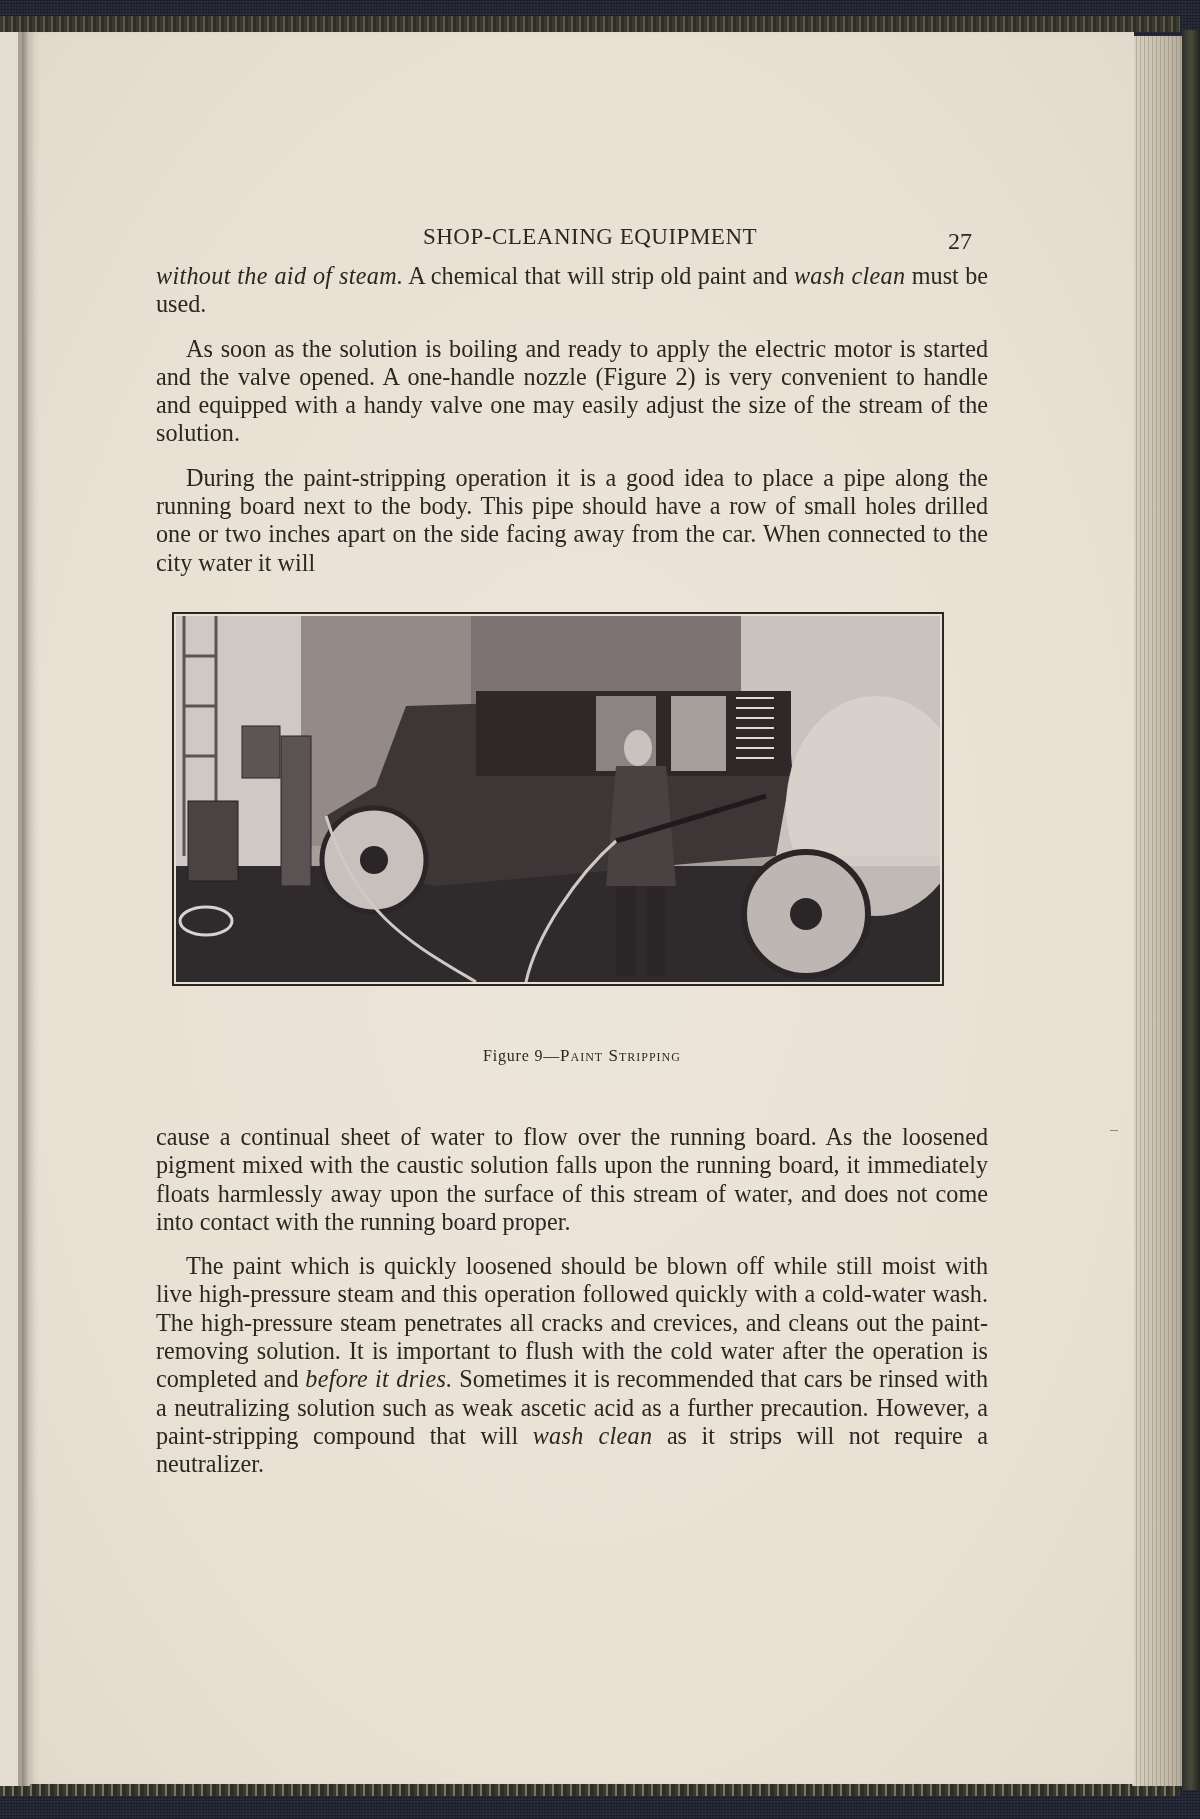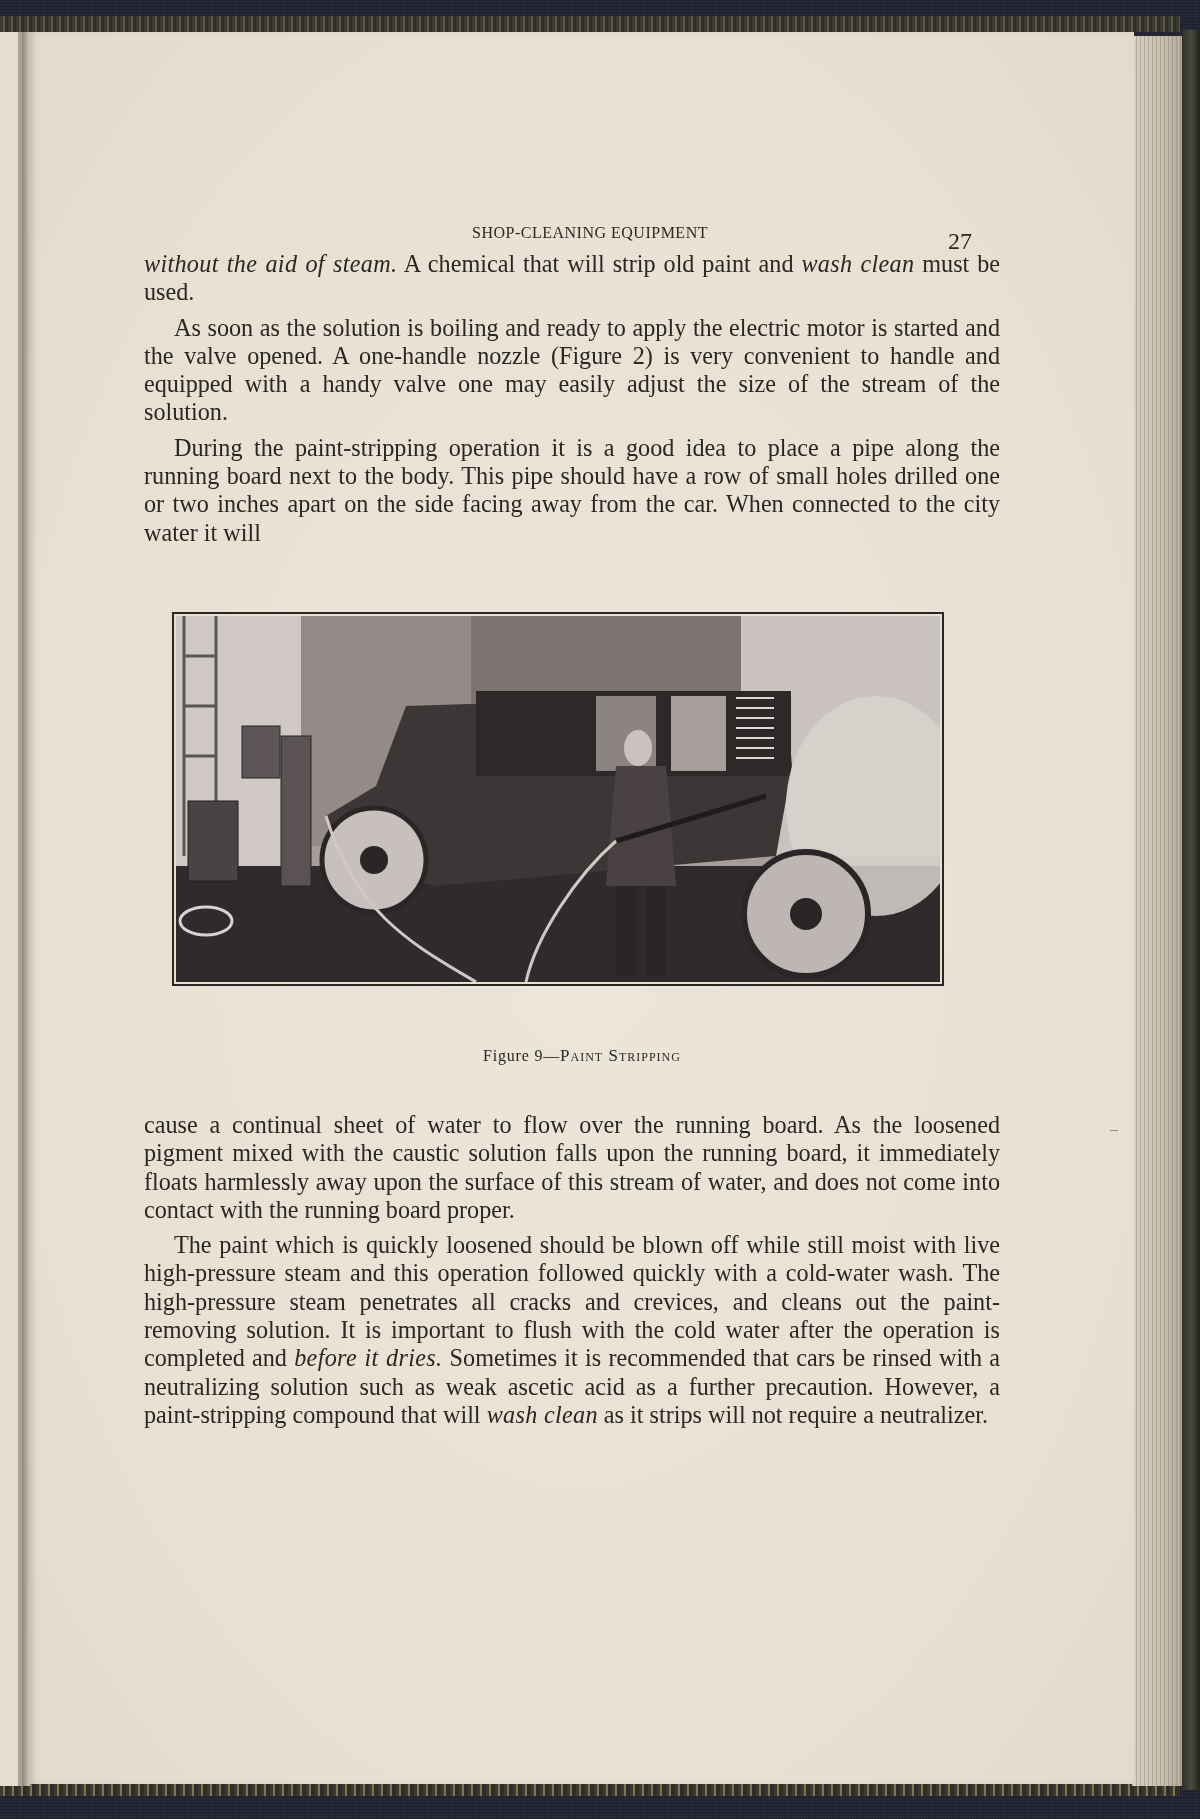--- a/index.html
+++ b/index.html
@@ -51,31 +51,31 @@
     position: absolute; left: 30px; top: 32px; width: 1104px; height: 1752px;
     background:
       radial-gradient(ellipse at 50% 50%, #ece5d9 0%, #e8e0d3 70%, #e2dacd 100%);
     box-shadow: inset 6px 0 10px -6px rgba(0,0,0,0.25);
   }
   .running-head {
     position: absolute; left: 0; top: 160px; width: 1104px; height: 40px;
   }
   .running-title {
     position: absolute; left: 330px; width: 460px; text-align: center;
-    font-size: 16px; letter-spacing: 0.5px; color: #2b2824; top: 32px;
+    font-size: 23px; letter-spacing: 0.5px; color: #2b2824; top: 32px;
   }
   .page-number {
     position: absolute; left: 918px; top: 36px; font-size: 24px; color: #2b2824;
   }
   .text-block {
     position: absolute; left: 110px; width: 864px;
     font-size: 24.2px; line-height: 28.3px; color: #2a2723;
     text-align: justify;
   }
-  .text-block p { margin: 4px; }
+  .text-block p { margin: 16px; }
   .text-block p.indent { text-indent: 30px; margin-top: 7px; }
   .text-block i { font-style: italic; letter-spacing: 0.3px; }
   .block-1 { top: 214px; }
   .block-2 { top: 1075px; }
 
   .figure-frame {
     position: absolute; left: 142px; top: 580px; width: 772px; height: 374px;
     border: 2px solid #2a2723; box-sizing: border-box; padding: 2px;
     background: #e8e0d3;
   }

